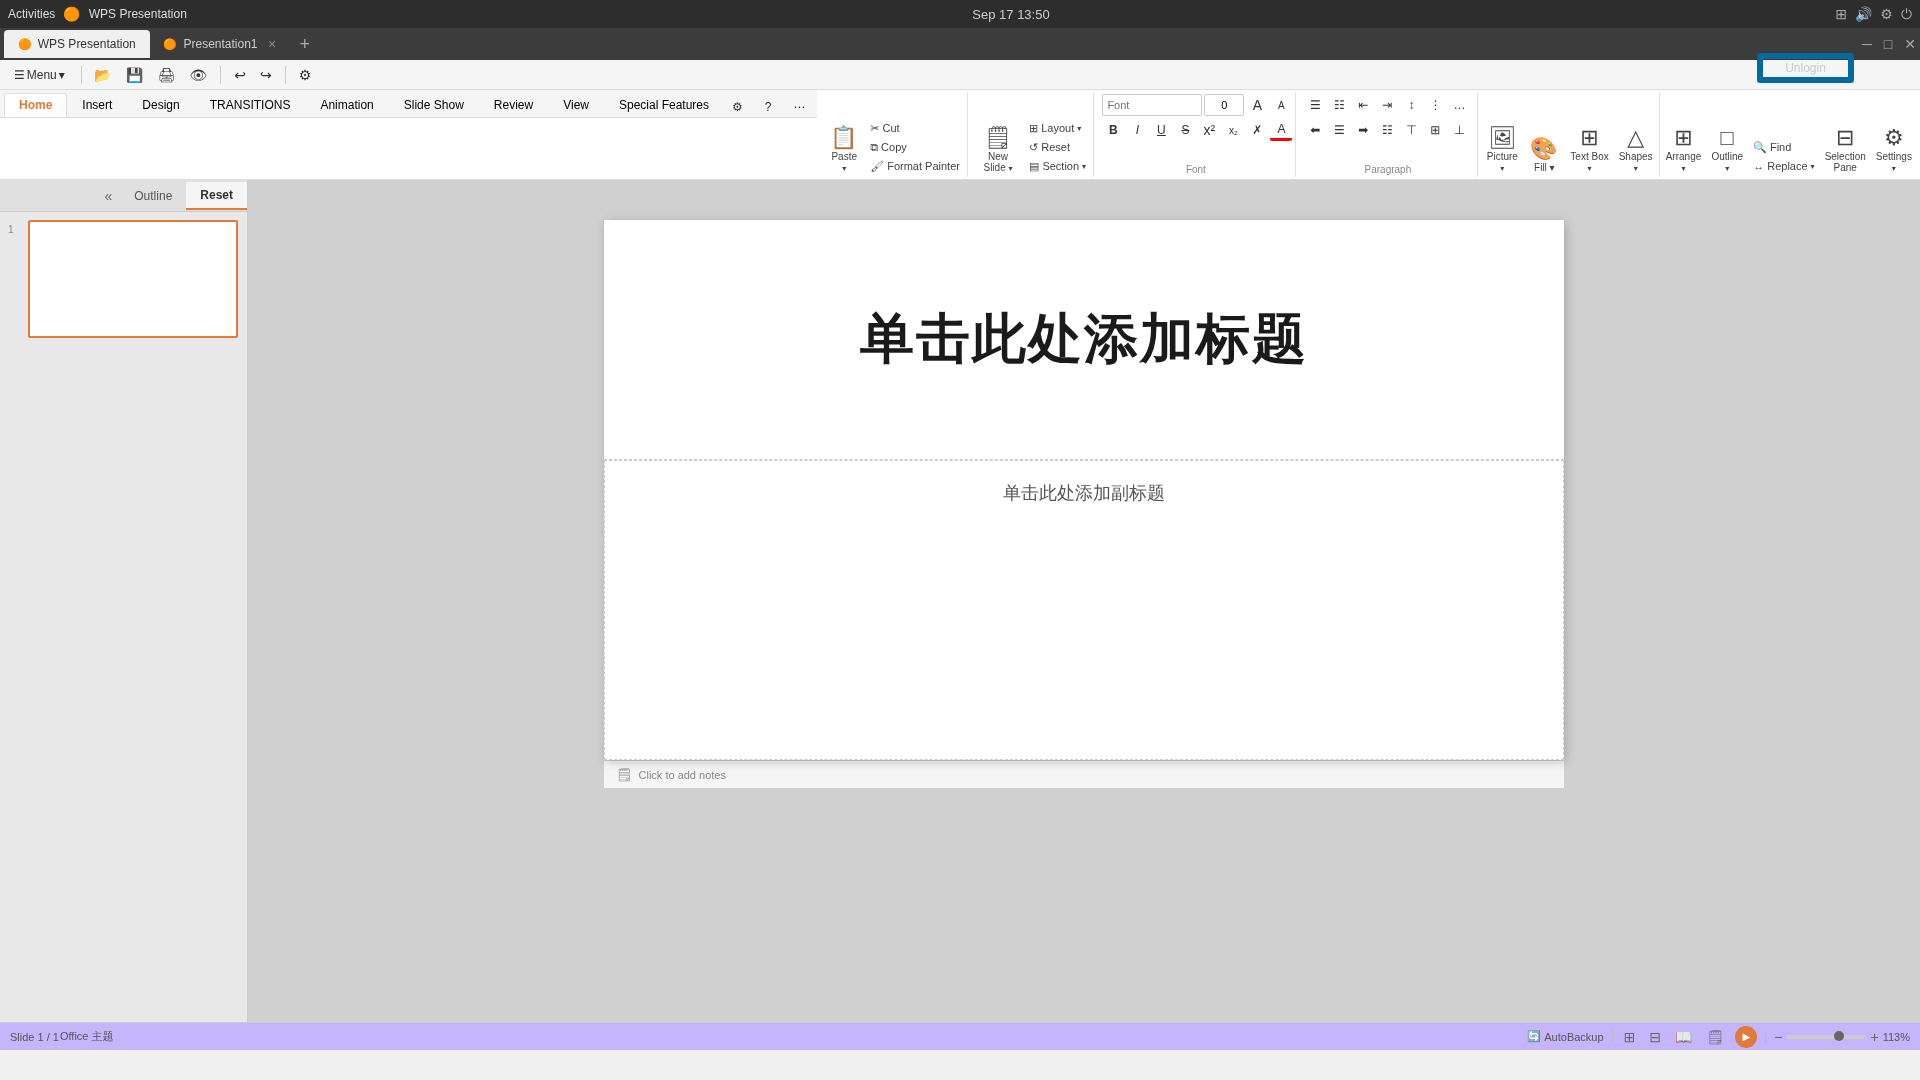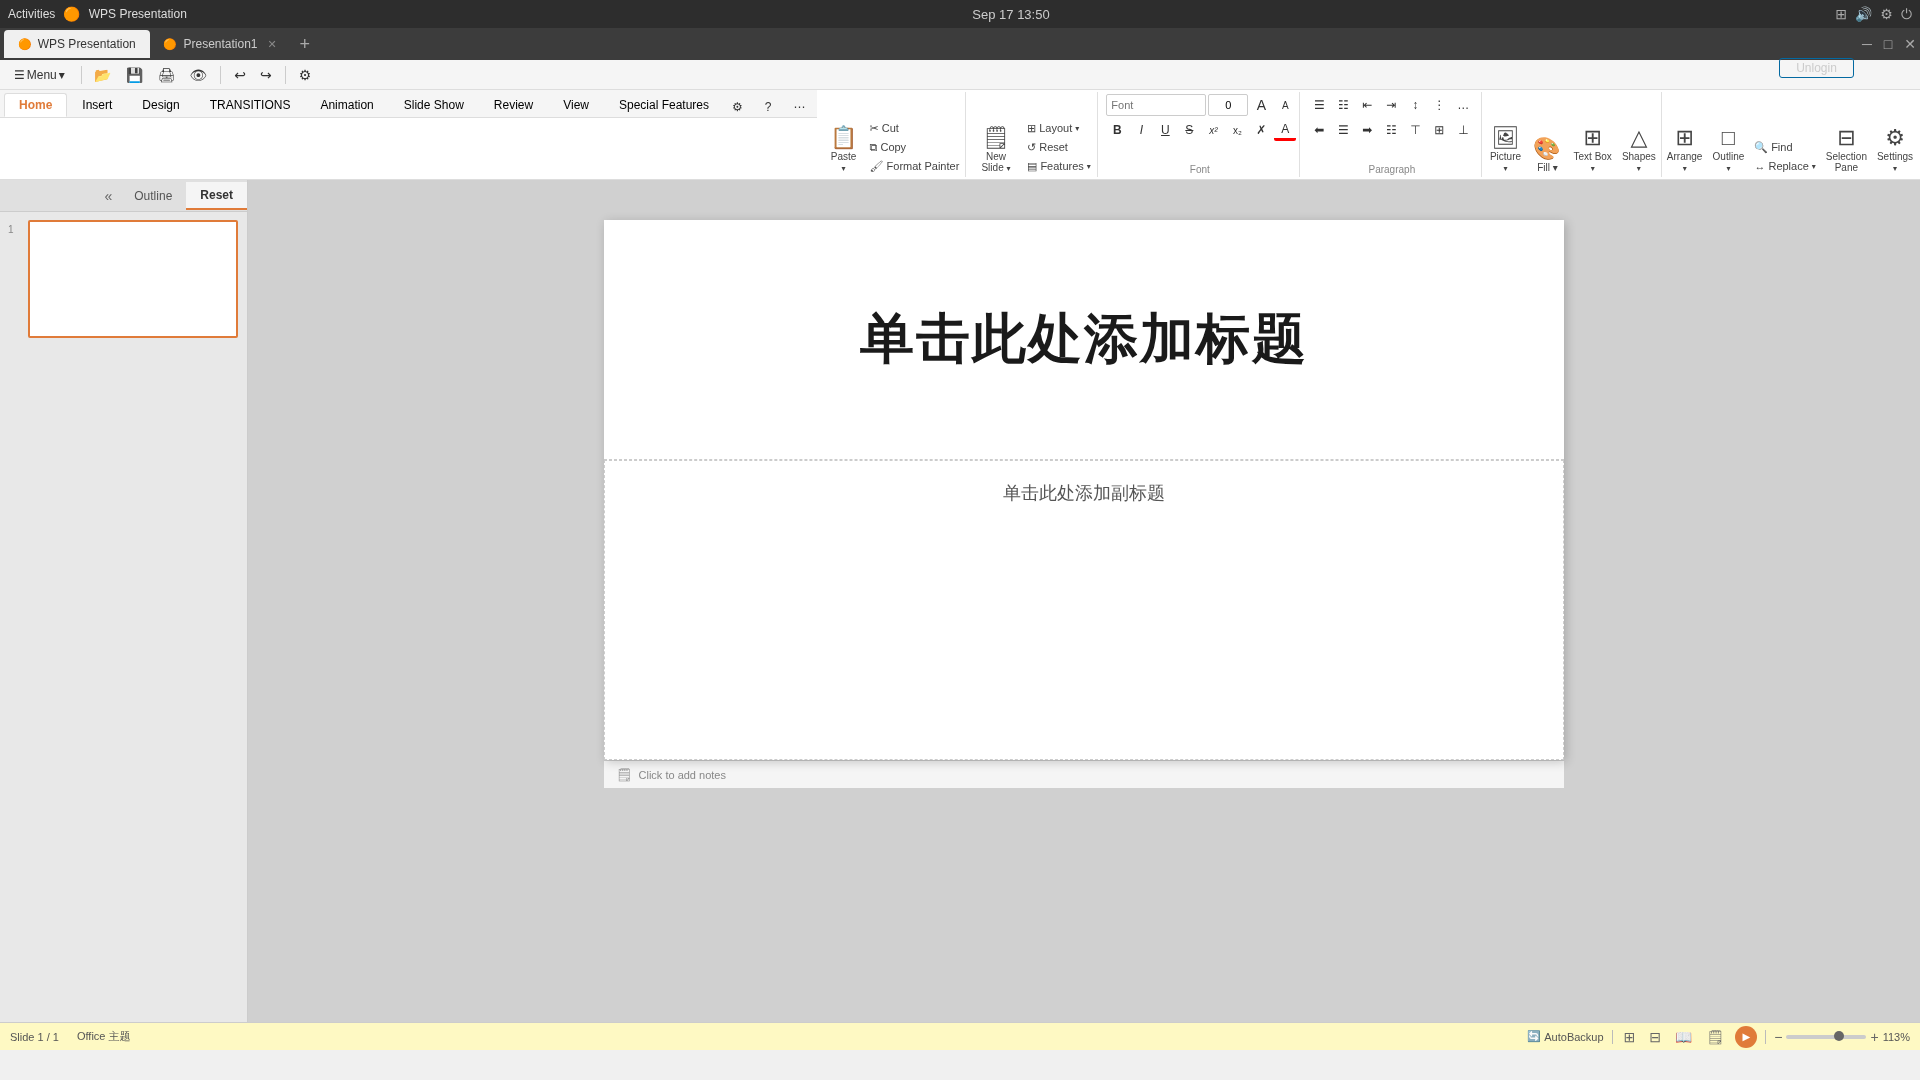--- a/index.html
+++ b/index.html
@@ -42,23 +42,23 @@
     .tab-item.active {
       background: #f0f0f0;
       color: #333;
     }
     .tab-item .tab-icon { color: #e07b39; font-size: 11px; }
     .tab-add { width: 28px; height: 28px; display: flex; align-items: center; justify-content: center; color: #aaa; font-size: 18px; cursor: pointer; }
     .tab-close { font-size: 11px; color: #888; margin-left: 4px; }
     #unlogin-btn {
       margin-left: auto;
       background: transparent;
-      border: 1px solid #0369a1;
+      border: 6px solid #0369a1;
       color: #ccc;
-      padding: 2px 16px;
+      padding: 2px 22px;
       border-radius: 3px;
       cursor: pointer;
       font-size: 12px;
       margin-top: 48px;
     }
     #win-controls { display: flex; align-items: center; gap: 12px; margin-left: 8px; }
     .win-btn { color: #aaa; font-size: 14px; cursor: pointer; }
 
     
     #menubar {
@@ -344,28 +344,28 @@
       padding: 0 12px;
       gap: 6px;
       font-size: 11px;
       color: #888;
     }
     .notes-icon { font-size: 13px; }
 
     
     #statusbar {
       height: 28px;
-      background: #fef9c3;
+      background: #c4b5fd;
       border-top: 1px solid #ccc;
       display: flex;
       align-items: center;
       padding: 0 10px;
       font-size: 11px;
       color: #555;
-      gap: 18px;
+      gap: 1px;
     }
     #statusbar-right {
       margin-left: auto;
       display: flex;
       align-items: center;
       gap: 8px;
     }
     .status-view-btn {
       font-size: 14px;
       cursor: pointer;
@@ -511,42 +511,42 @@
             <span>⊞</span>
             <span>Layout</span>
             <span style="font-size:8px;">▾</span>
           </button>
           <button class="rb-btn-small">
             <span>↺</span>
             <span>Reset</span>
           </button>
           <button class="rb-btn-small">
             <span>▤</span>
-            <span>Features</span>
+            <span>Section</span>
             <span style="font-size:8px;">▾</span>
           </button>
         </div>
       </div>
 
     </div>
 
     <div class="ribbon-group" style="min-width:200px;">
       <div class="ribbon-group-items" style="flex-direction:column;align-items:flex-start;gap:3px;width:100%;">
         <div style="display:flex;gap:2px;align-items:center;">
           <input type="text" class="fmt-input" style="width: 100px;" placeholder="Font">
           <input type="text" class="fmt-size-input" value="0" style="">
           <button class="fmt-btn" style="font-size:14px;">A</button>
           <button class="fmt-btn" style="font-size:10px;">A</button>
         </div>
         <div style="display:flex;gap:2px;align-items:center;">
           <button class="fmt-btn fmt-bold">B</button>
           <button class="fmt-btn fmt-italic">I</button>
           <button class="fmt-btn fmt-underline">U</button>
           <button class="fmt-btn fmt-strike">S</button>
-          <button class="fmt-btn" style="font-size:10px;font-style:italic;">x²</button>
+          <button class="fmt-btn" style="font-size:14px;">x²</button>
           <button class="fmt-btn" style="font-size:10px;">x₂</button>
           <button class="fmt-btn">✗</button>
           <button class="fmt-btn" style="border-bottom:3px solid red;">A</button>
         </div>
       </div>
       <div class="ribbon-group-label">Font</div>
     </div>
 
     <div class="ribbon-group" style="min-width:180px;">
       <div class="ribbon-group-items" style="flex-direction:column;gap:3px;align-items:flex-start;width:100%;">

